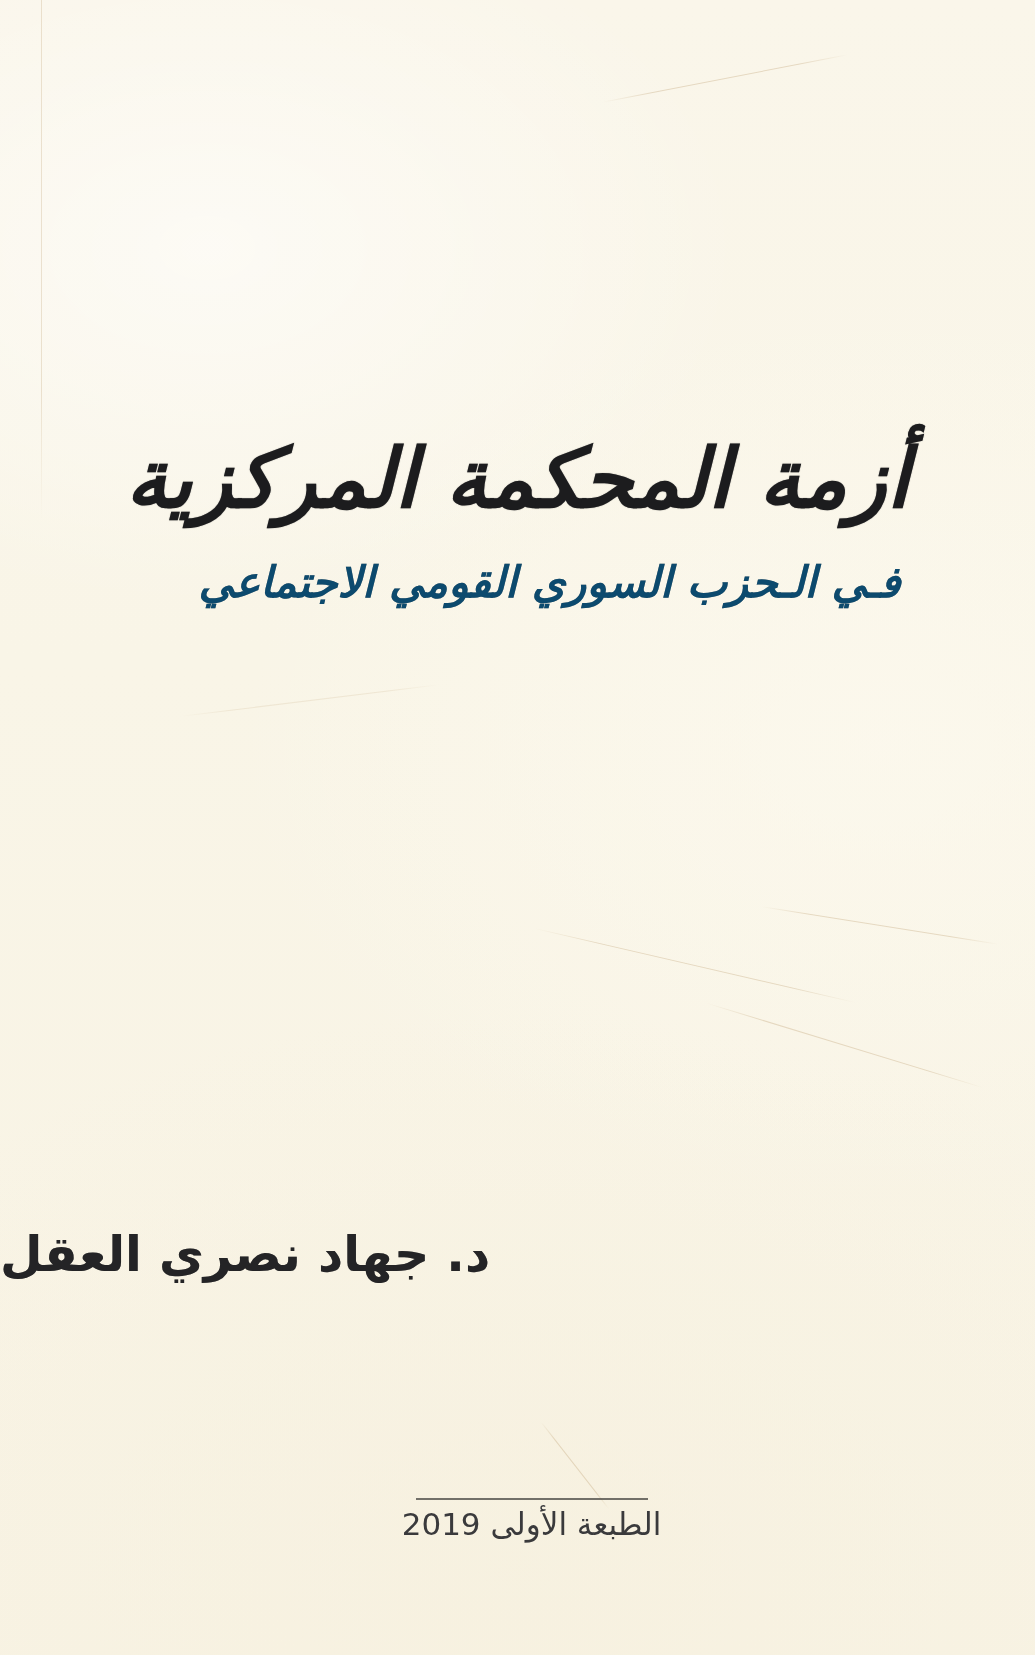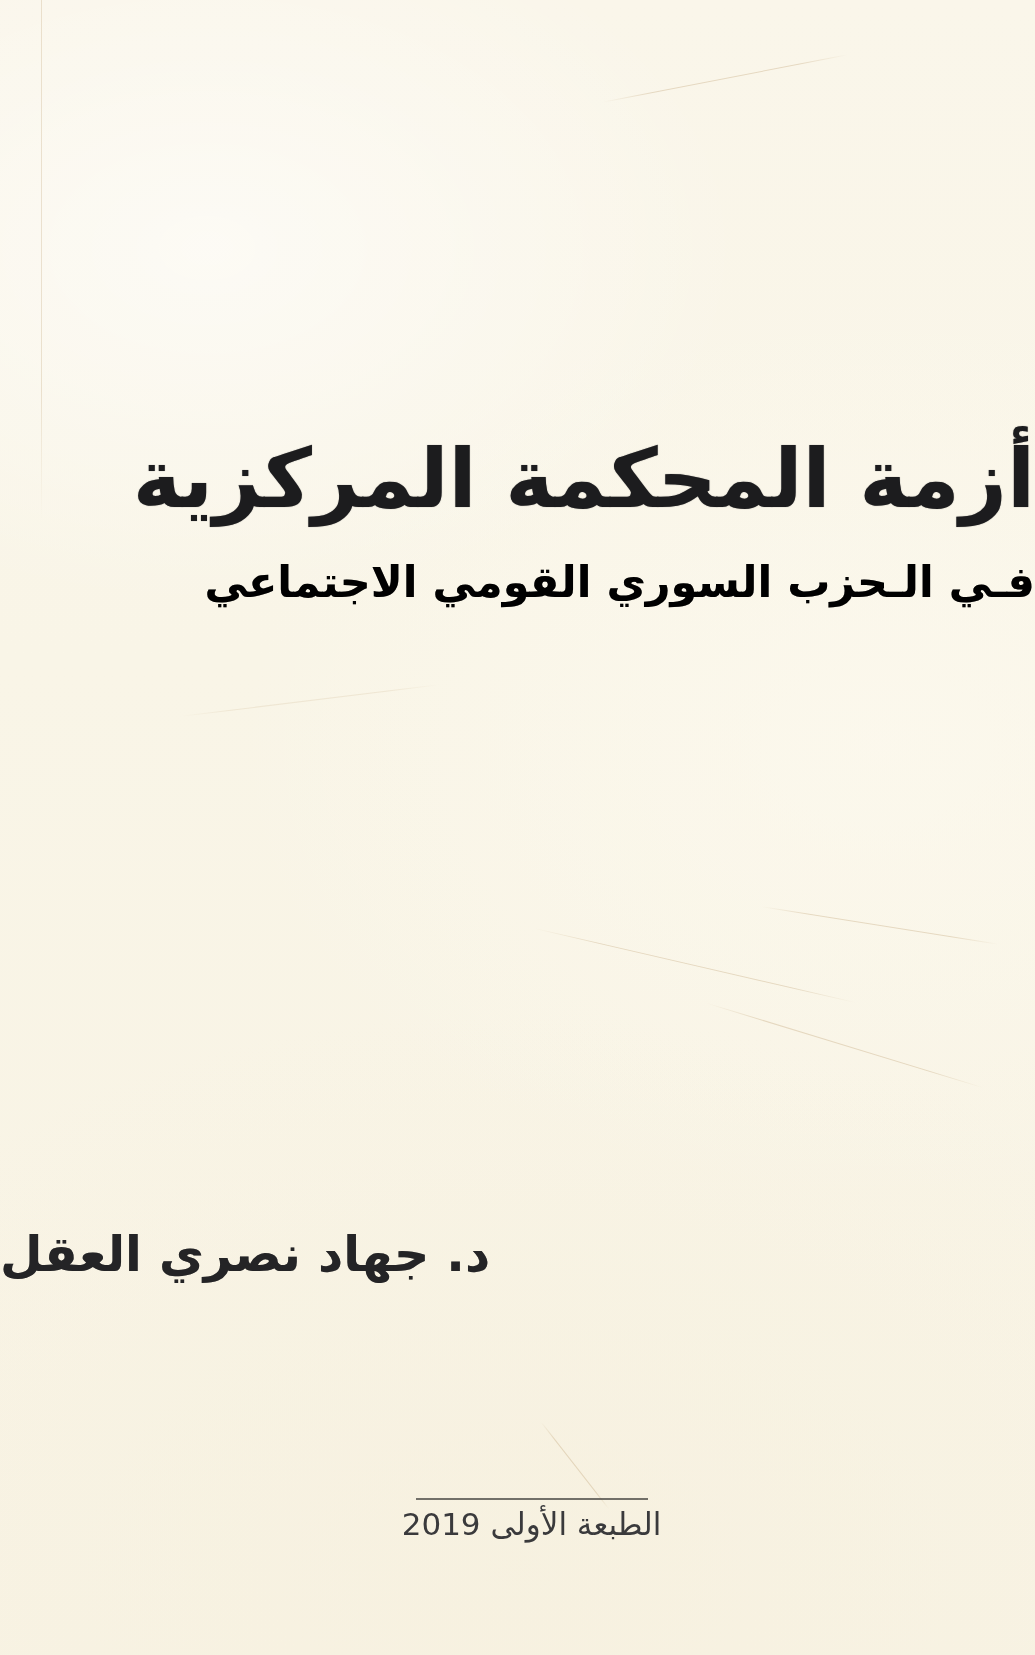--- a/index.html
+++ b/index.html
@@ -34,35 +34,37 @@
   .crease.vertical {
     width: 1px;
     height: 520px;
     background: linear-gradient(180deg, rgba(196,168,126,0.30) 0%, rgba(196,168,126,0.30) 75%, rgba(196,168,126,0) 100%);
   }
   .title-block {
     position: absolute;
     top: 428px;
     left: 0;
     width: 100%;
+    text-align: center;
     direction: rtl;
+    font-style: italic;
   }
   .main-title {
     font-size: 82px;
     font-weight: bold;
     line-height: 1.25;
     letter-spacing: 0;
     color: #1c1c1e;
     margin: 0;
     text-shadow: 0 0 1px rgba(28,28,30,0.55);
   }
   .subtitle {
     font-size: 43px;
     font-weight: bold;
-    color: #000000;
+    color: #0c4a6e;
     margin: 26px 0 0 16px;
     text-shadow: 0 0 0.5px rgba(28,28,30,0.45);
     padding-left: 48px;
   }
   .author-line {
     position: absolute;
     top: 1226px;
     left: 0;
     width: 100%;
     text-align: left;

